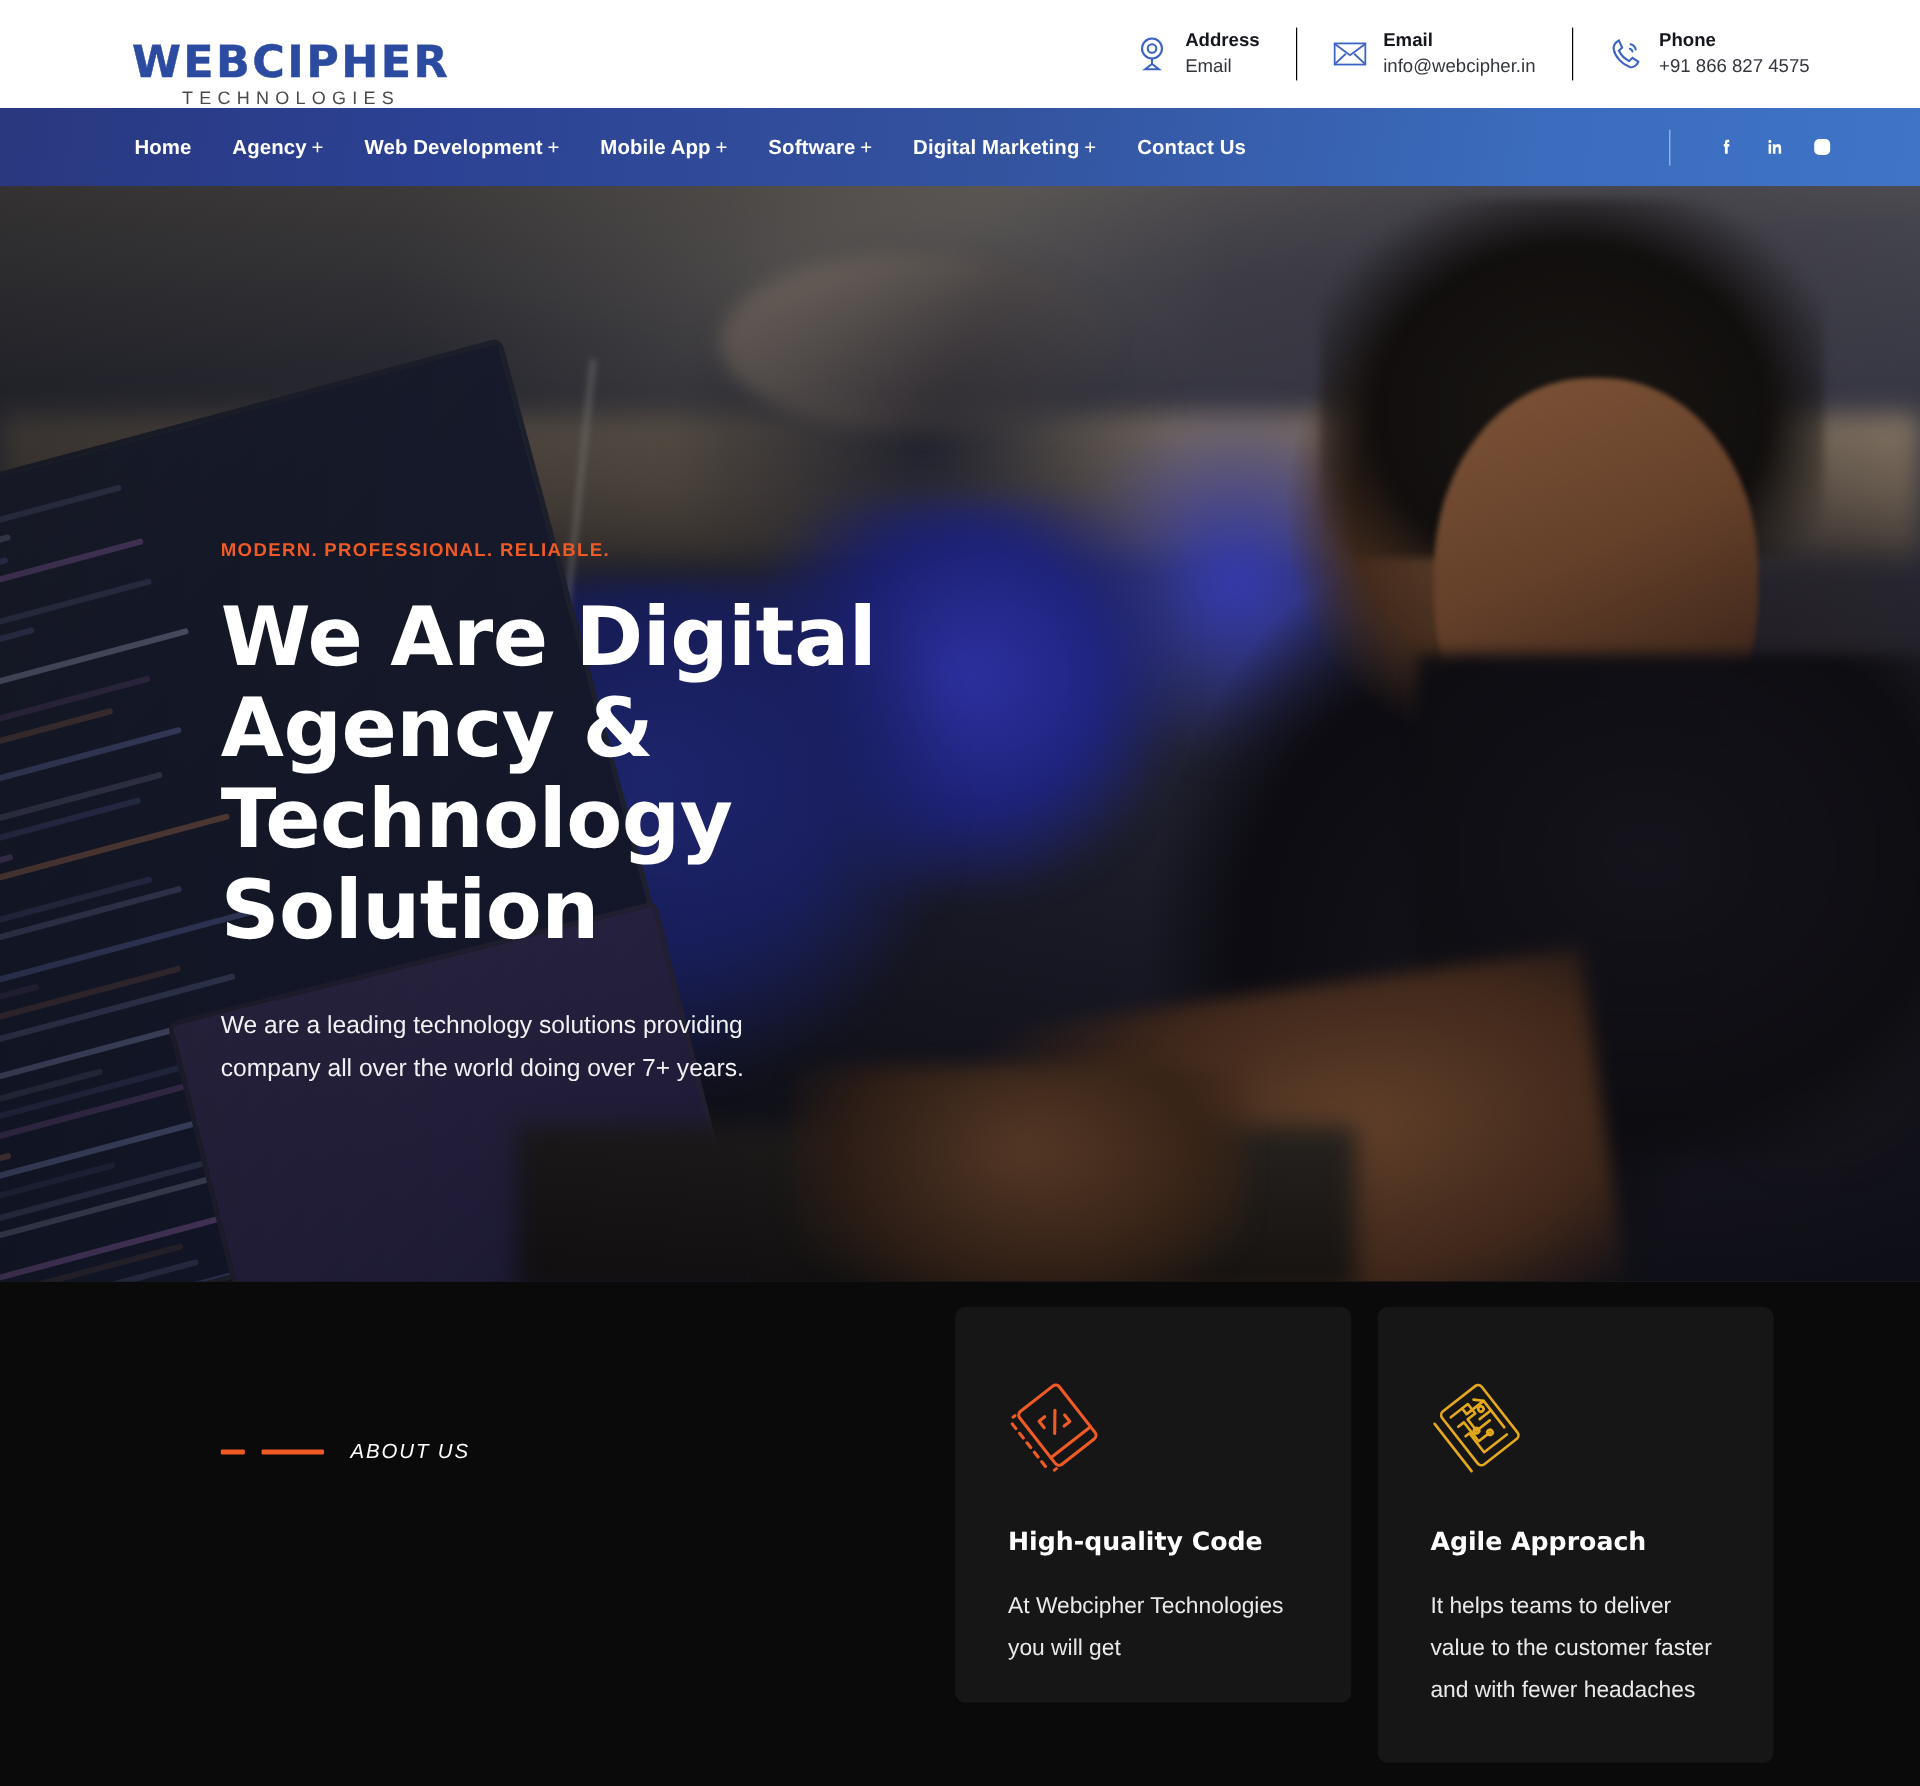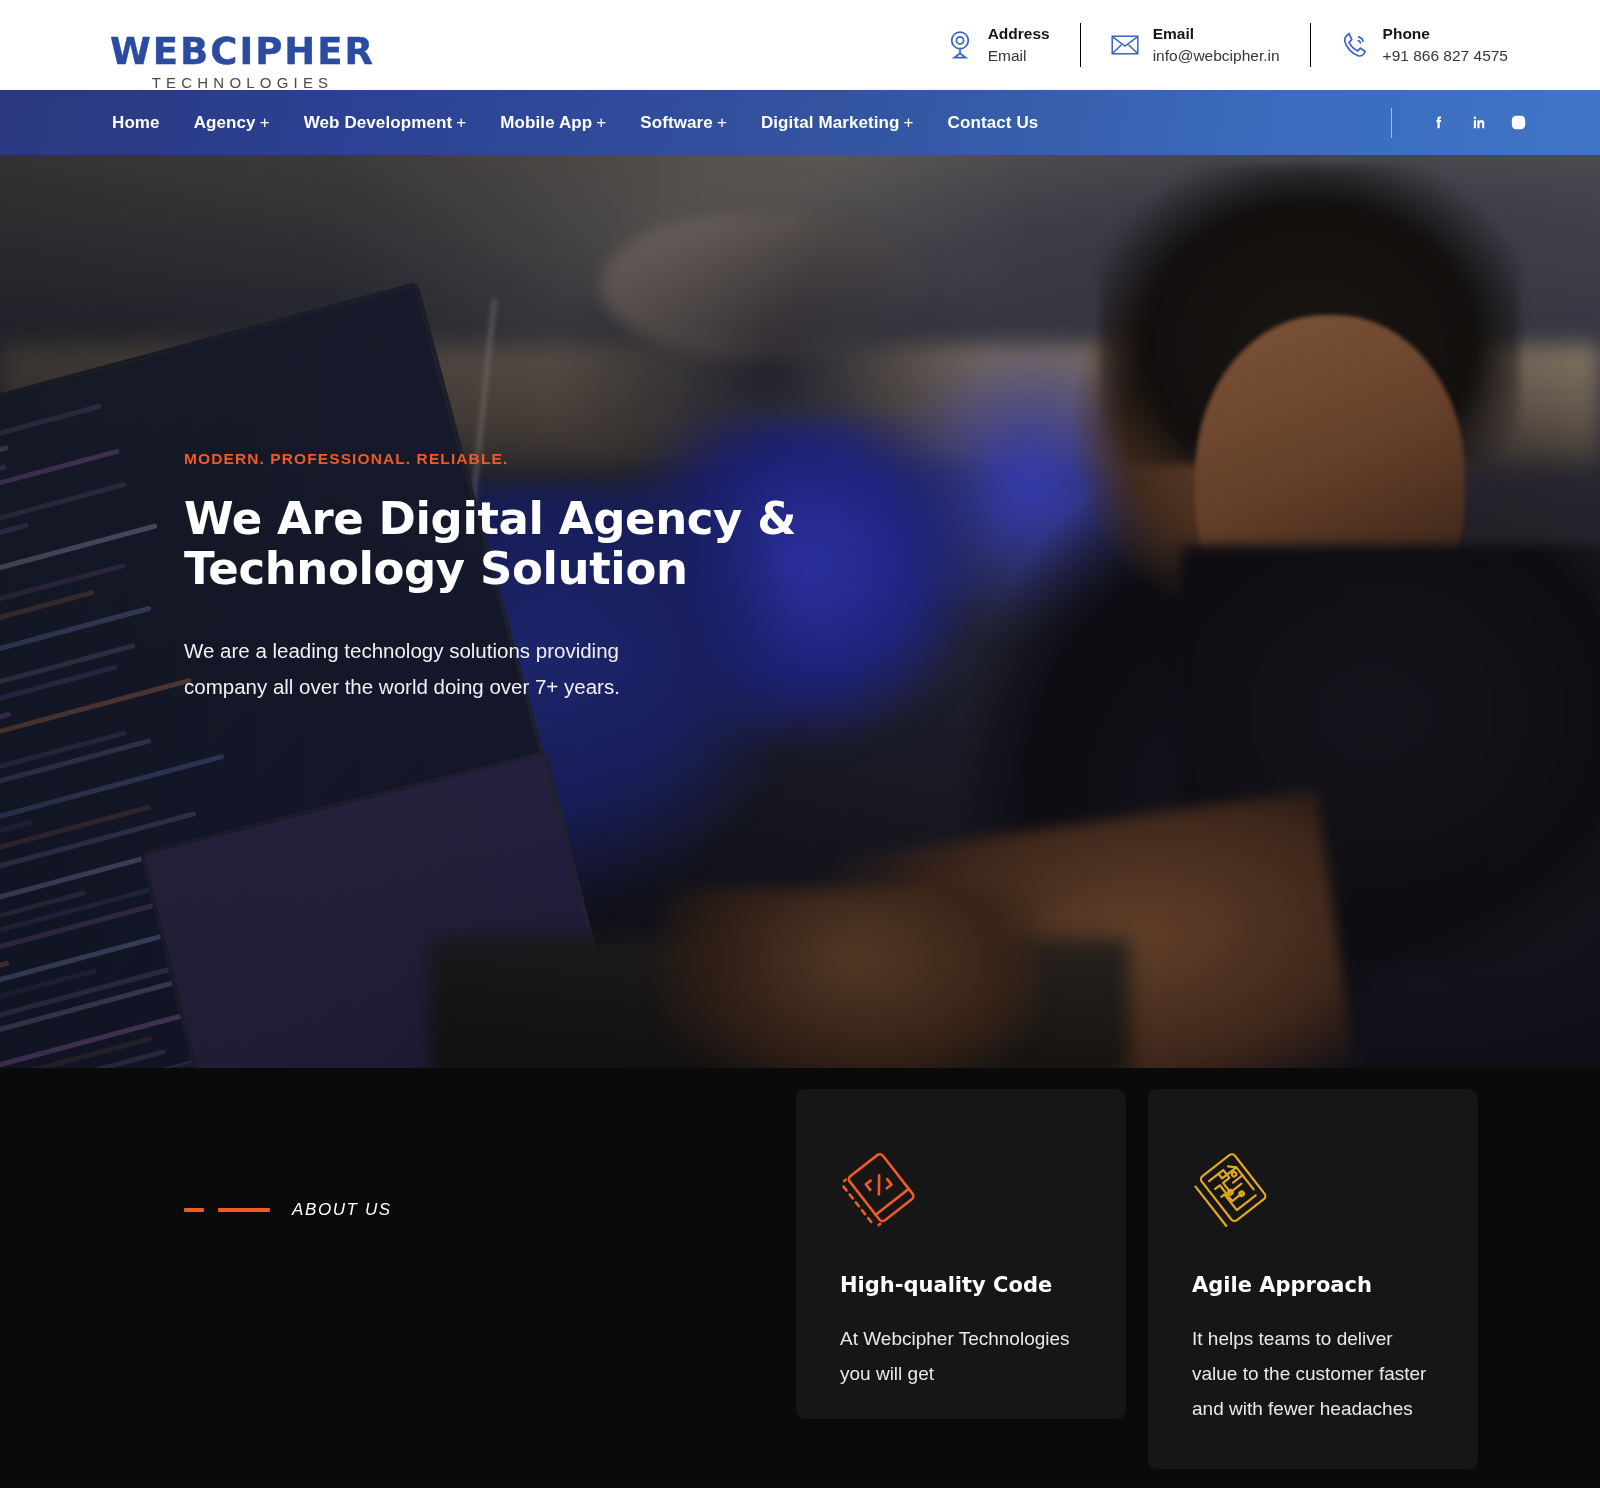--- a/index.html
+++ b/index.html
@@ -189,21 +189,21 @@
   }
 
   .hero-content {
     position:absolute; left:184px; top:295px; width:700px; z-index:5;
   }
   .hero-eyebrow {
     font-size:15.5px; font-weight:bold; letter-spacing:1.1px;
     color:#f05a24; margin-bottom:26px;
   }
   .hero-title {
-    font-size:45px; font-weight:bold; line-height:1.12;
+    font-size:68px; font-weight:bold; line-height:1.12;
     letter-spacing:-0.4px; color:#ffffff;
     font-family:"DejaVu Sans", sans-serif;
   }
   .hero-desc {
     margin-top:38px; font-size:20.5px; line-height:1.75;
     color:#f1f1f3; max-width:500px;
   }
 
   
   .about {

